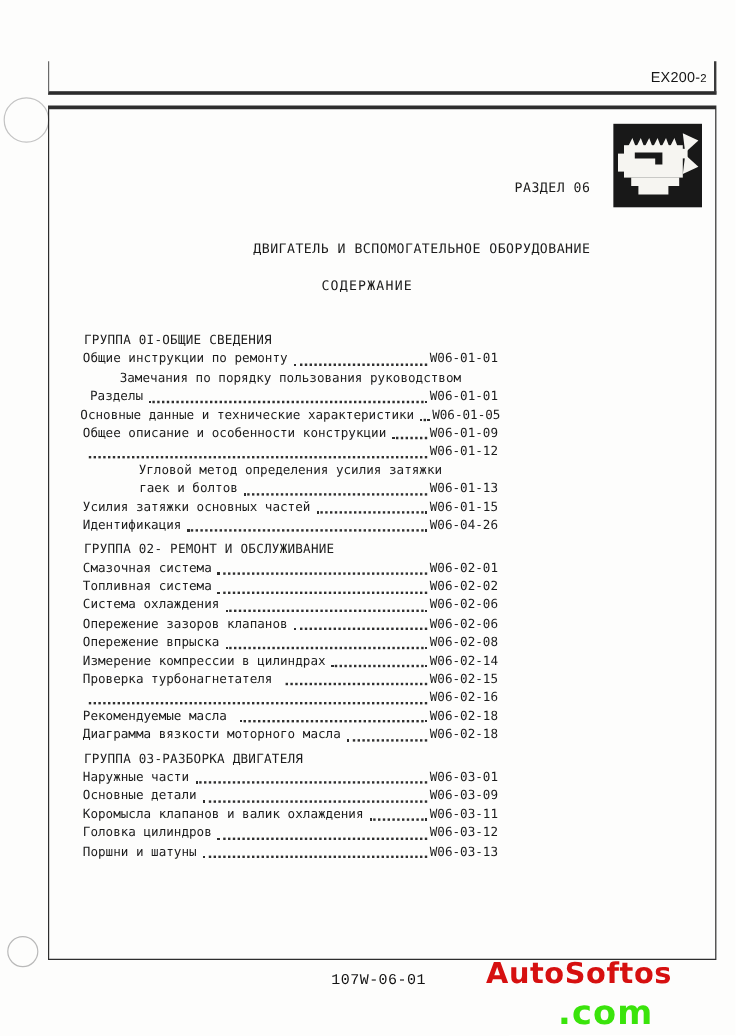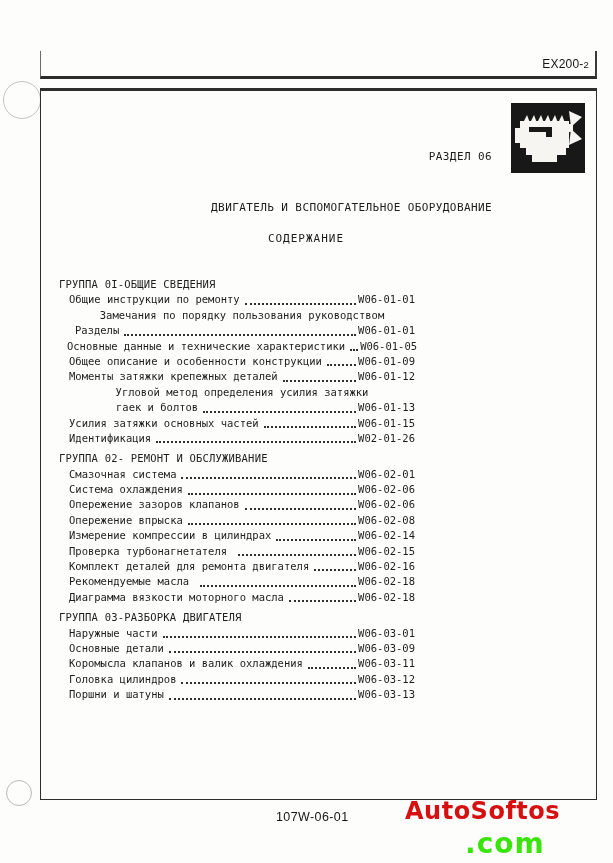--- a/index.html
+++ b/index.html
@@ -29,31 +29,31 @@
   .section-label{line-height:14px;}
   .section-title{margin-top:11px;line-height:14px;}
 
   .contents-heading{position:absolute;top:141px;left:150px;width:230px;text-align:center;
                     font-size:11px;letter-spacing:1px;}
 
   
   .toc{position:absolute;top:186px;left:18px;width:356px;font-size:10.5px;}
   .toc-group{margin:0;}
   .toc-group + .toc-group{margin-top:5px;}
-  .toc-heading{line-height:15.4px;white-space:pre;letter-spacing:0.2px;}
+  .toc-heading{line-height:15.4px;white-space:pre;letter-spacing:0.2px;margin-left:11px;}
   .toc-row{display:flex;align-items:flex-end;line-height:15.4px;height:15.4px;}
   .toc-title{white-space:pre;}
   .ind1{padding-left:10px;justify-content:center;}
   .ind2{padding-left:16px;}
   .ind3{padding-left:57px;}
   .leader{flex:1 1 auto;min-width:8px;border-bottom:2px dotted #2f2f2f;margin:0 2px 3px 5px;}
   .code{white-space:pre;}
 
   
-  .footer-code{position:absolute;left:276px;top:810px;font-family:Liberation Sans, sans-serif;
+  .footer-code{position:absolute;left:276px;top:810px;font-family:Liberation Mono, monospace;
                font-size:12.5px;letter-spacing:0.4px;color:#141414;}
 
   
   .wm{position:absolute;font-family:"DejaVu Sans",sans-serif;font-weight:bold;line-height:1;}
   .wm1{left:405px;top:799px;font-size:24px;letter-spacing:0.5px;}
   .wm2{left:465px;top:830px;font-size:28px;letter-spacing:1px;}
 </style>
 </head>
 <body>
 
@@ -111,51 +111,55 @@
             <span class="toc-title">Основные данные и технические характеристики</span>
             <span class="leader"></span>
             <span class="code">W06-01-05</span>
           </div>
           <div class="toc-row ind1">
             <span class="toc-title">Общее описание и особенности конструкции</span>
             <span class="leader"></span>
             <span class="code">W06-01-09</span>
           </div>
           <div class="toc-row ind1">
-            <span class="toc-title">Моменты затяжки крепежных деталей</span>
             <span class="leader"></span>
             <span class="code">W06-01-12</span>
           </div>
           <div class="toc-row ind1">
             <span class="toc-title">Угловой метод определения усилия затяжки</span>
           </div>
           <div class="toc-row ind3">
             <span class="toc-title">гаек и болтов</span>
             <span class="leader"></span>
             <span class="code">W06-01-13</span>
           </div>
           <div class="toc-row ind1">
             <span class="toc-title">Усилия затяжки основных частей</span>
             <span class="leader"></span>
             <span class="code">W06-01-15</span>
           </div>
           <div class="toc-row ind1">
             <span class="toc-title">Идентификация</span>
             <span class="leader"></span>
-            <span class="code">W02-01-26</span>
+            <span class="code">W06-04-26</span>
           </div>
         </div>
         <div class="toc-group">
           <div class="toc-heading">ГРУППА 02- РЕМОНТ И ОБСЛУЖИВАНИЕ</div>
           <div class="toc-row ind1">
             <span class="toc-title">Смазочная система</span>
             <span class="leader"></span>
             <span class="code">W06-02-01</span>
           </div>
           <div class="toc-row ind1">
+            <span class="toc-title">Топливная система</span>
+            <span class="leader"></span>
+            <span class="code">W06-02-02</span>
+          </div>
+          <div class="toc-row ind1">
             <span class="toc-title">Система охлаждения</span>
             <span class="leader"></span>
             <span class="code">W06-02-06</span>
           </div>
           <div class="toc-row ind1">
             <span class="toc-title">Опережение зазоров клапанов</span>
             <span class="leader"></span>
             <span class="code">W06-02-06</span>
           </div>
           <div class="toc-row ind1">
@@ -167,21 +171,20 @@
             <span class="toc-title">Измерение компрессии в цилиндрах</span>
             <span class="leader"></span>
             <span class="code">W06-02-14</span>
           </div>
           <div class="toc-row ind1">
             <span class="toc-title">Проверка турбонагнетателя </span>
             <span class="leader"></span>
             <span class="code">W06-02-15</span>
           </div>
           <div class="toc-row ind1">
-            <span class="toc-title">Комплект деталей для ремонта двигателя</span>
             <span class="leader"></span>
             <span class="code">W06-02-16</span>
           </div>
           <div class="toc-row ind1">
             <span class="toc-title">Рекомендуемые масла </span>
             <span class="leader"></span>
             <span class="code">W06-02-18</span>
           </div>
           <div class="toc-row ind1">
             <span class="toc-title">Диаграмма вязкости моторного масла</span>

